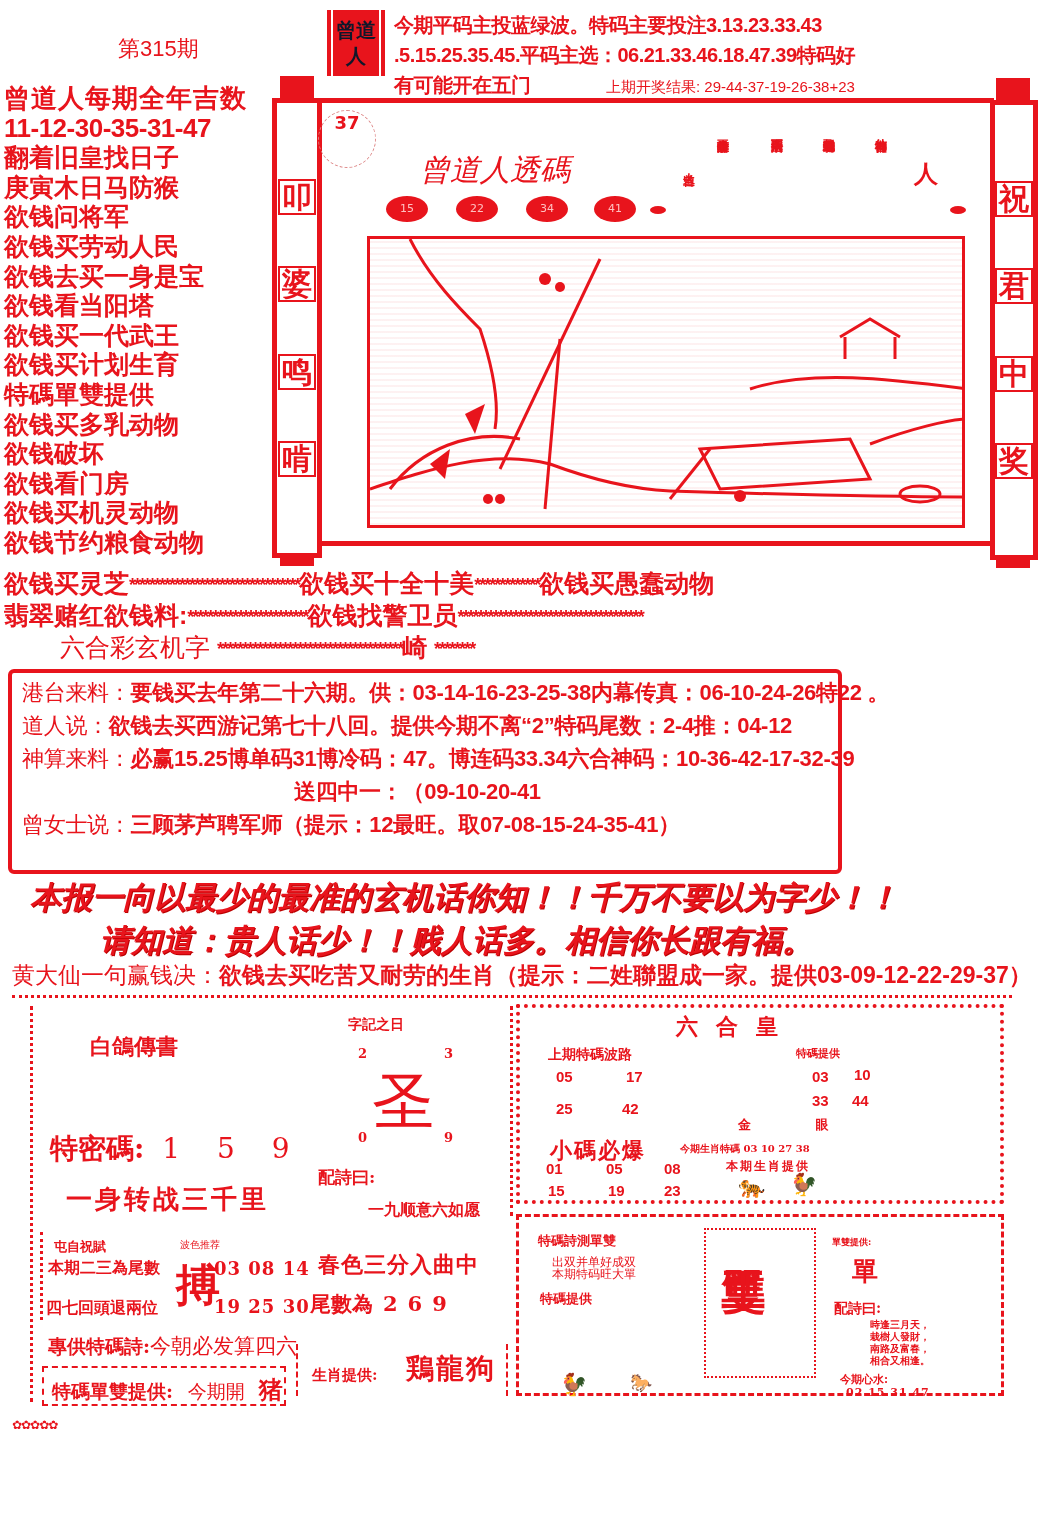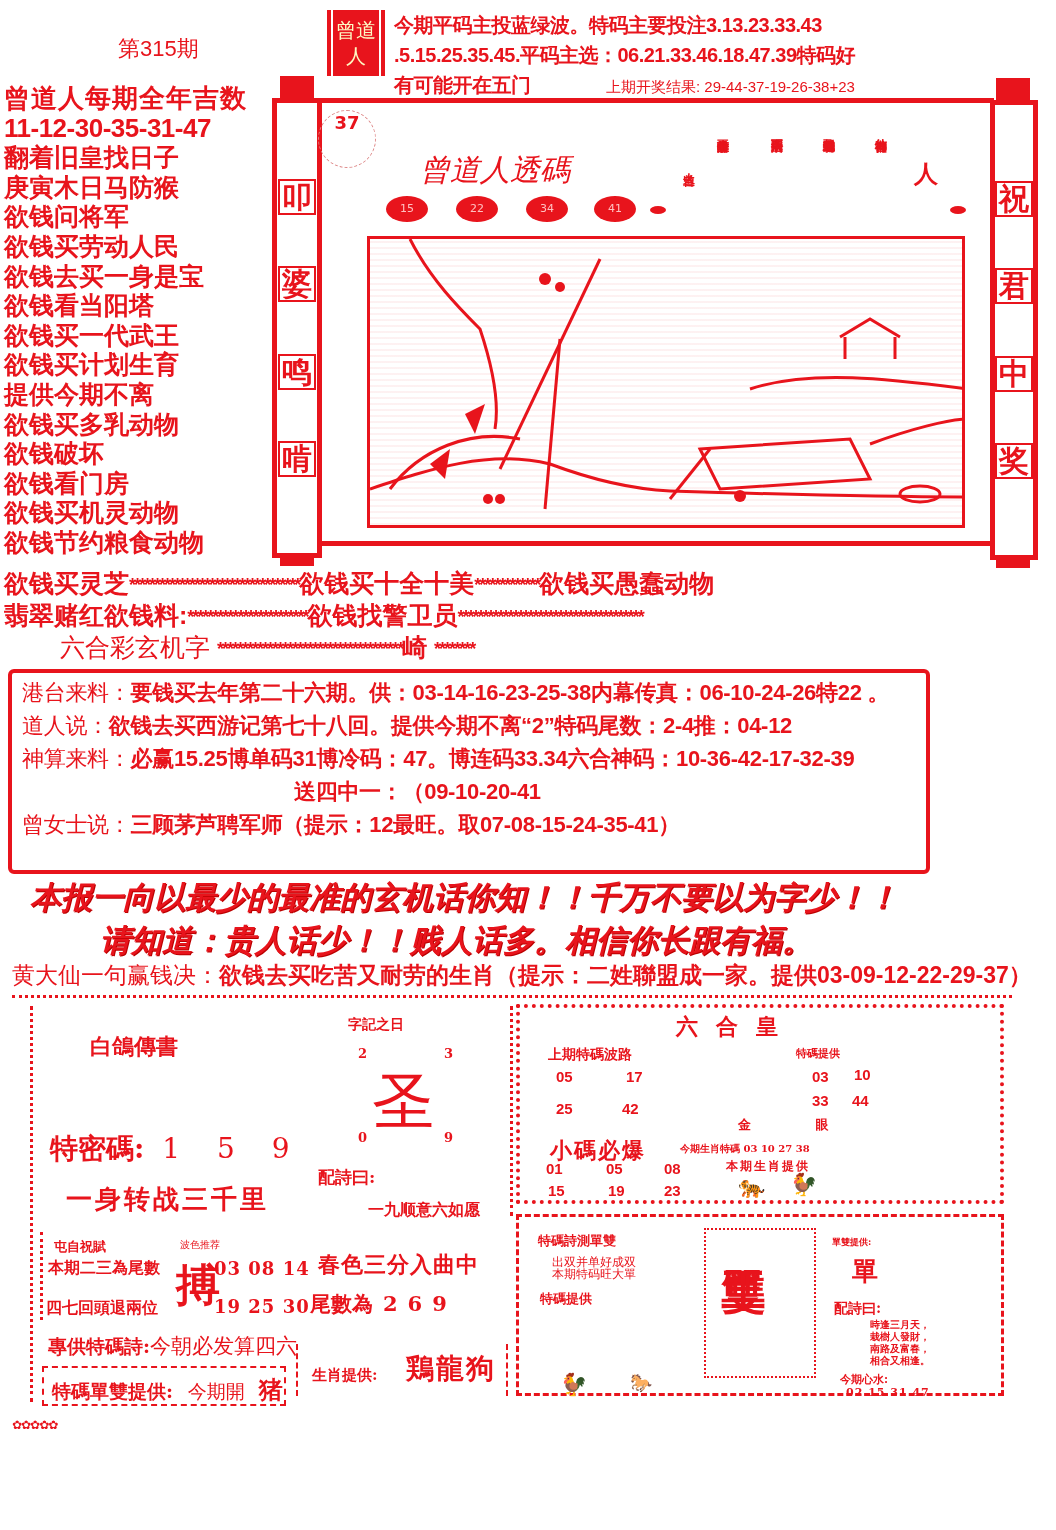--- a/index.html
+++ b/index.html
@@ -3,21 +3,21 @@
 <meta charset="utf-8">
 <style>
   * { box-sizing: border-box; margin: 0; padding: 0; }
   html, body { width: 1056px; height: 1530px; background: #ffffff; overflow: hidden; }
   body { position: relative; font-family: "DejaVu Sans", sans-serif; color: #e8141c; }
   .abs { position: absolute; }
 
   
   #issue { left: 118px; top: 34px; font-size: 22px; color: #e8141c; font-family: "Liberation Sans", sans-serif; }
   #seal { left: 327px; top: 10px; width: 58px; height: 66px; background: #e8141c; border: 3px solid #e8141c; display: flex; align-items: center; justify-content: center; }
-  #seal .inner { width: 50px; height: 72px; border: 2px solid #fff; color: #fef9c3; font-size: 20px; font-weight: normal; line-height: 26px; text-align: center; display:flex; flex-direction:column; justify-content:center; }
+  #seal .inner { width: 50px; height: 72px; border: 2px solid #fff; color: #0f172a; font-size: 20px; font-weight: bold; line-height: 26px; text-align: center; display:flex; flex-direction:column; justify-content:center; }
   .hdr-line { left: 394px; font-size: 20px; font-weight: bold; color: #e8141c; white-space: nowrap; font-family: "Liberation Sans", sans-serif; letter-spacing: -0.5px; }
   #hdr1 { top: 12px; }
   #hdr2 { top: 42px; }
   #hdr3 { top: 72px; }
   #last-result { left: 606px; top: 78px; font-size: 15px; font-weight: normal; color: #e8141c; font-family: "Liberation Sans", sans-serif; }
 
   
   .left-list { left: 4px; top: 84px; font-family: "Liberation Sans", sans-serif; font-weight: bold; font-size: 25px; line-height: 29.6px; color: #e8141c; }
   .left-list div { white-space: nowrap; }
   .left-list .l-first { font-size: 26px; letter-spacing: 1px; }
@@ -37,21 +37,21 @@
       repeating-linear-gradient(0deg, rgba(232,20,28,0.06) 0 2px, transparent 2px 6px); overflow: hidden; }
 
   
   .mid-line { font-family: "Liberation Sans", sans-serif; font-weight: bold; font-size: 25px; color: #e8141c; white-space: nowrap; }
   #mid1 { left: 4px; top: 567px; }
   #mid2 { left: 4px; top: 599px; }
   #mid3 { left: 60px; top: 631px; }
   .stars { letter-spacing: -2px; font-size: 18px; vertical-align: middle; }
 
   
-  #info-box { left: 8px; top: 669px; width: 922px; height: 205px; border: 4px solid #e8141c; border-radius: 6px; padding: 3px 10px; font-family: "Liberation Sans", sans-serif; font-size: 22px; color: #e8141c; }
+  #info-box { left: 8px; top: 669px; width: 834px; height: 205px; border: 4px solid #e8141c; border-radius: 6px; padding: 3px 10px; font-family: "Liberation Sans", sans-serif; font-size: 22px; color: #e8141c; }
   #info-box .row { height: 33px; line-height: 33px; white-space: nowrap; letter-spacing: -0.3px; }
   #info-box .lbl { font-weight: normal; }
   #info-box .val { font-weight: bold; }
   #info-box .indent { padding-left: 272px; }
 
   
   .slogan { font-family: "DejaVu Serif", serif; font-weight: bold; font-style: italic; font-size: 31px; color: #e8141c; white-space: nowrap; text-shadow: 1px 1px 0 #b00; }
   #slogan1 { left: 30px; top: 877px; }
   #slogan2 { left: 100px; top: 920px; }
   #hdx { left: 12px; top: 960px; font-family: "Liberation Sans", sans-serif; font-weight: bold; font-size: 23px; color: #e8141c; white-space: nowrap; }
@@ -144,21 +144,21 @@
   <div class="l-first">曾道人每期全年吉数</div>
   <div class="l-nums">11-12-30-35-31-47</div>
   <div>翻着旧皇找日子</div>
   <div>庚寅木日马防猴</div>
   <div>欲钱问将军</div>
   <div>欲钱买劳动人民</div>
   <div>欲钱去买一身是宝</div>
   <div>欲钱看当阳塔</div>
   <div>欲钱买一代武王</div>
   <div>欲钱买计划生育</div>
-  <div>提供今期不离</div>
+  <div>特碼單雙提供</div>
   <div>欲钱买多乳动物</div>
   <div>欲钱破坏</div>
   <div>欲钱看门房</div>
   <div>欲钱买机灵动物</div>
   <div>欲钱节约粮食动物</div>
 </div>
 
 <div class="abs knob" style="left:280px;top:76px;"></div>
 <div class="abs knob" style="left:280px;top:542px;"></div>
 <div class="abs knob" style="left:996px;top:78px;"></div>

